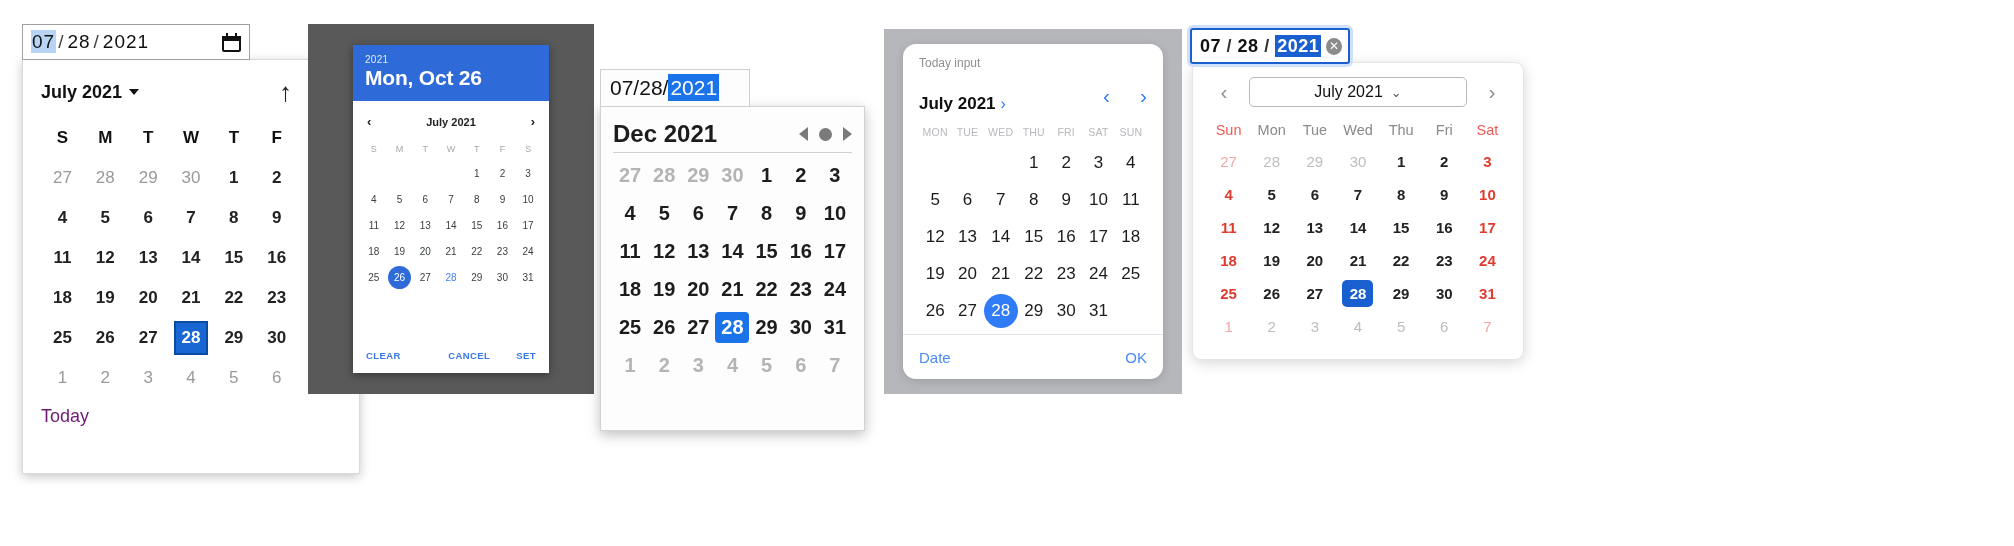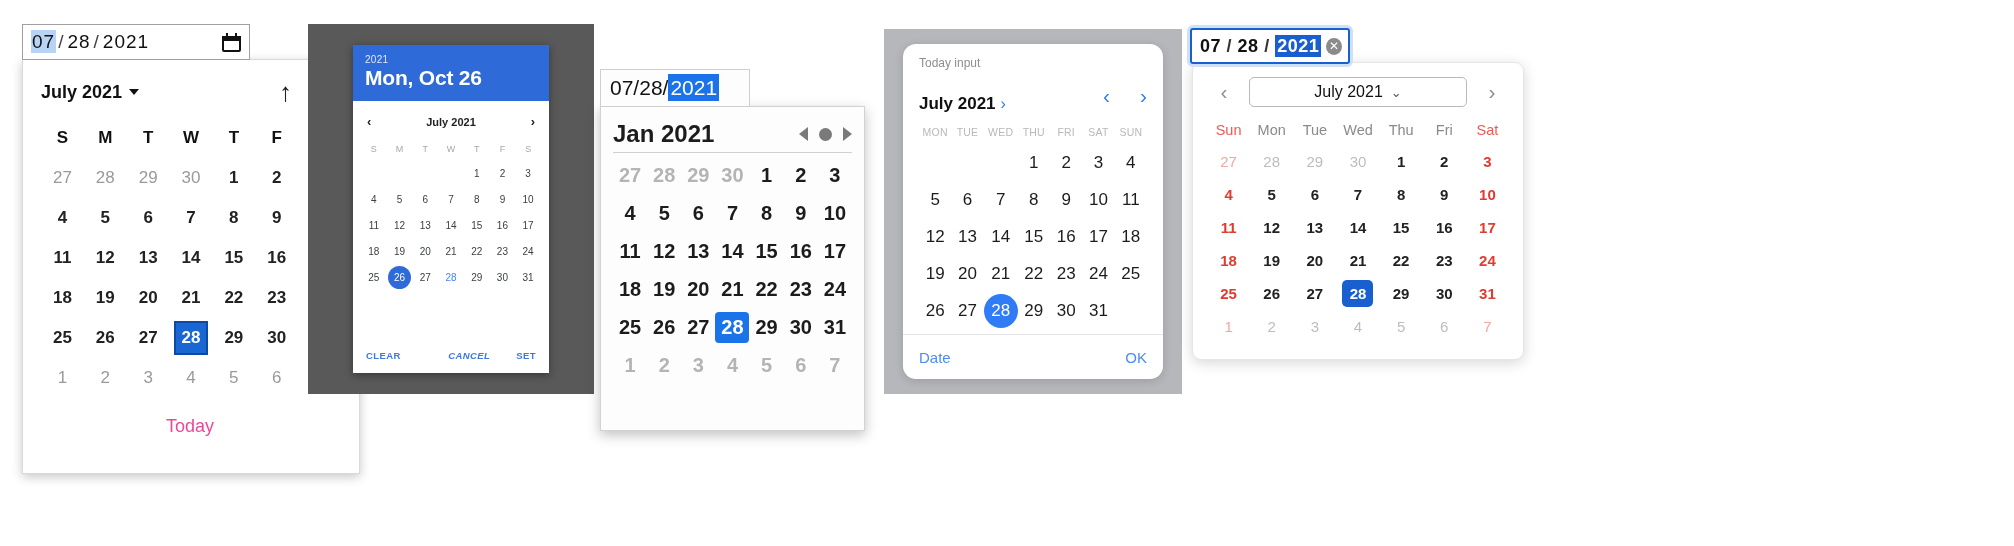--- a/index.html
+++ b/index.html
@@ -40,21 +40,21 @@
     border-right:5px solid transparent;border-top:6px solid #111; display:inline-block; }
   .chrome-arrows { margin-left:auto; display:flex; gap:36px; font-size:26px; color:#222; line-height:1; }
   .chrome-grid { display:grid; grid-template-columns:repeat(7,1fr); }
   .chrome-grid .dow { height:40px; display:flex;align-items:center;justify-content:center;
     font-size:17px; font-weight:bold; color:#111; }
   .chrome-grid .d { height:40px; display:flex;align-items:center;justify-content:center;
     font-size:17px; font-weight:bold; color:#222; }
   .chrome-grid .d.out { color:#9a9a9a; font-weight:normal; }
   .chrome-grid .d.sel span { background:#1967d2; color:#fff; border:2px solid #0b4ba1;
     width:34px;height:34px; display:flex;align-items:center;justify-content:center; }
-  .chrome-today { text-align:center; color:#ec4899; font-size:18px; margin-top:18px; padding-right:2px;}
+  .chrome-today { text-align:left; color:#701a75; font-size:18px; margin-top:8px; padding-right:2px;}
 
   
   #material-wrap { position:absolute; left:308px; top:24px; width:286px; height:370px; background:#595959; }
   .material-card { position:absolute; left:45px; top:21px; width:196px; height:328px;
     background:#fff; box-shadow:0 2px 8px rgba(0,0,0,0.4); display:flex; flex-direction:column;}
   .mat-header { background:#2f6ad9; color:#fff; padding:9px 12px 11px 12px; }
   .mat-year { font-size:10px; opacity:0.85; letter-spacing:0.3px; }
   .mat-date { font-size:21px; font-weight:bold; letter-spacing:-0.2px; margin-top:1px;}
   .mat-nav { display:flex; align-items:center; justify-content:space-between;
     padding:13px 14px 9px 14px; }
@@ -63,21 +63,21 @@
   .mat-grid { display:grid; grid-template-columns:repeat(7,1fr); padding:0 8px; }
   .mat-grid .dow { height:22px; display:flex;align-items:center;justify-content:center;
     font-size:9px; color:#a8a8a8; }
   .mat-grid .d { height:26px; display:flex;align-items:center;justify-content:center;
     font-size:10px; color:#3c4043; position:relative;}
   .mat-grid .d.sel span { background:#2f6ad9; color:#fff; border-radius:50%;
     width:23px;height:23px;display:flex;align-items:center;justify-content:center; }
   .mat-grid .d.today { color:#4285f4; }
   .mat-actions { margin-top:auto; display:flex; align-items:center;
     padding:0 13px 12px 13px; font-size:9.5px; font-weight:bold; color:#3b78e7; letter-spacing:0.4px;}
-  .mat-actions .sp { margin-left:auto;font-style:italic; }
+  .mat-actions .sp { margin-left:auto; }
   .mat-actions .b2 { margin-left:26px; }
 
   
   #safari-picker { position:absolute; left:600px; top:32px; width:300px;margin-top:37px; }
   .saf-input { position:relative; width:150px; height:38px; background:#fdfdfd;
     border:1px solid #cfcfcf; display:flex;align-items:center; padding-left:9px; z-index:6;}
   .saf-input-text { font-size:21px; color:#111; letter-spacing:0px; white-space:nowrap; }
   .saf-input-text .sel { background:#1a73e8; color:#fff; padding:2px 2px; }
   .saf-panel { position:absolute; left:0; top:37px; width:265px; height:325px;
     background:#fdfdfd; border:1px solid #d2d2d2; box-shadow:0 4px 12px rgba(0,0,0,0.25);
@@ -473,21 +473,21 @@
   </div>
 
   <div id="safari-picker">
     <div class="saf-input">
       <div class="saf-input-text">
         <span>07</span><span>/</span><span>28</span><span>/</span><span class="sel">2021</span>
       </div>
     </div>
     <div class="saf-panel">
       <div class="saf-head">
-        <span class="saf-title">Jan 2021</span>
+        <span class="saf-title">Dec 2021</span>
         <div class="saf-ctrls">
           <span class="tri l"></span>
           <span class="dot"></span>
           <span class="tri r"></span>
         </div>
       </div>
       <div class="saf-divider"></div>
       <div class="saf-grid" id="saf-grid">
           <div class="d out">
             <span>27</span>

